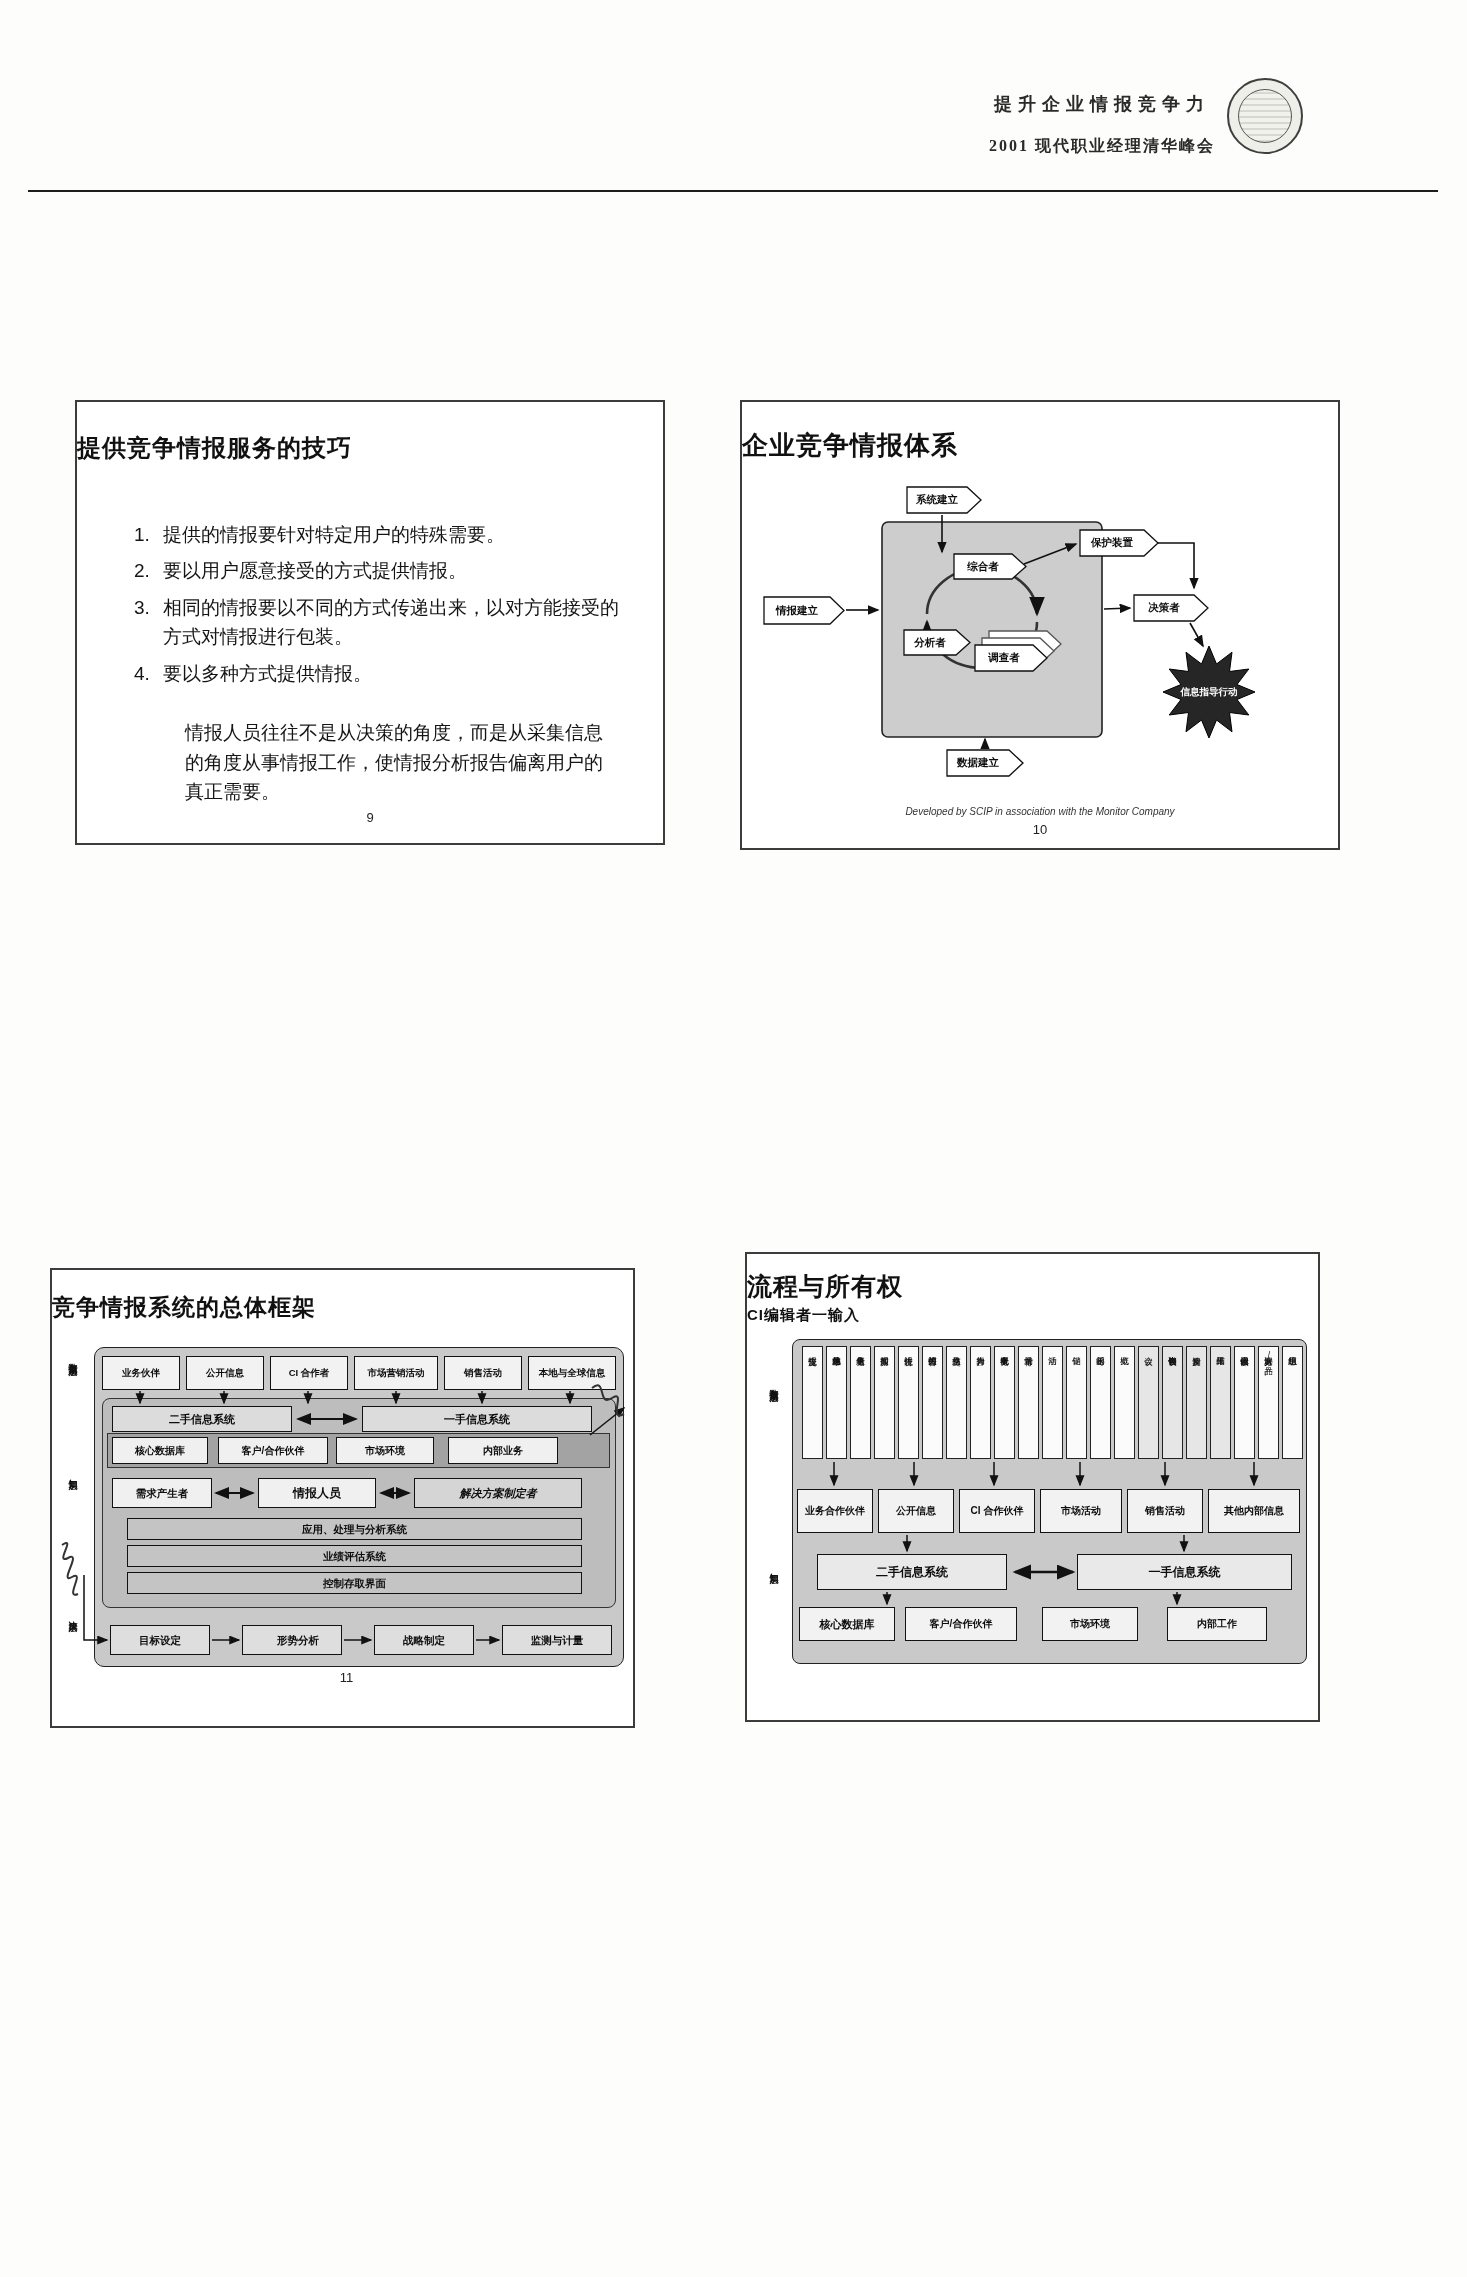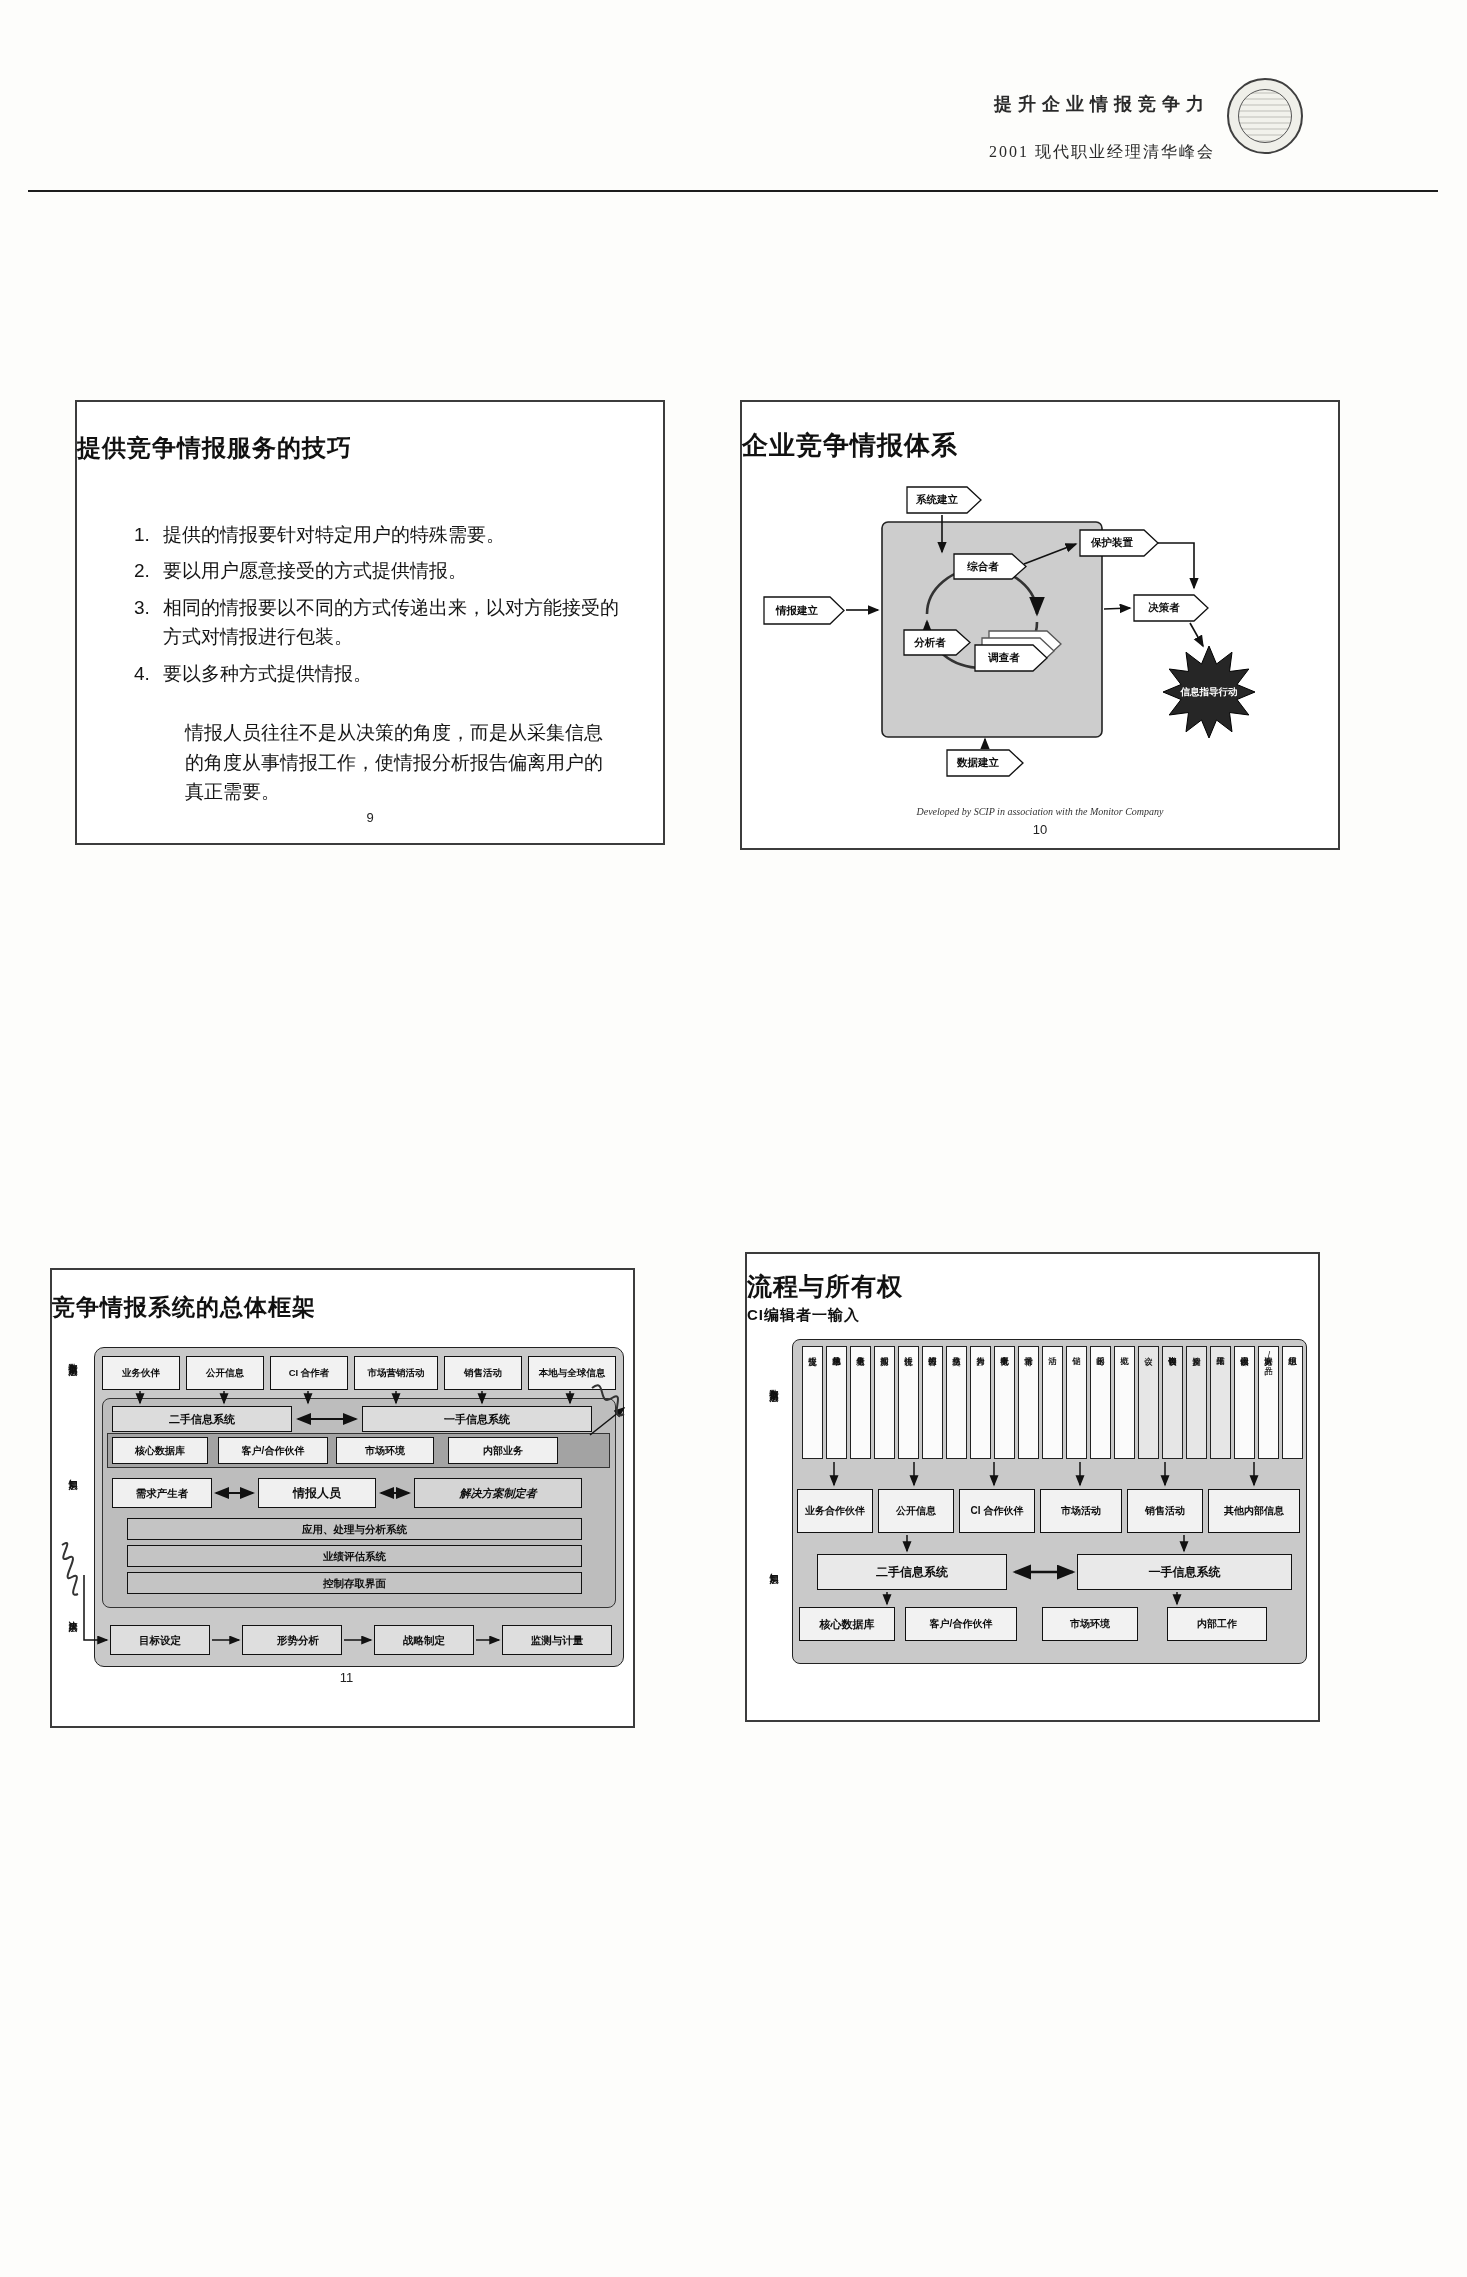--- a/index.html
+++ b/index.html
@@ -3,21 +3,21 @@
 <meta charset="utf-8">
 <style>
   * { margin:0; padding:0; box-sizing:border-box; }
   html,body { width:1467px; height:2277px; }
   body { background:#f4f4f1; font-family:"Liberation Sans", sans-serif; color:#1a1a1a; position:relative; }
   .page { position:absolute; inset:0; background:#fdfdfb; }
 
   
   .header-text { position:absolute; right:252px; top:92px; text-align:center; font-family:"Liberation Serif", serif; color:#2a2a2a; }
   .header-line1 { font-size:18px; letter-spacing:6px; font-weight:600; }
-  .header-line2 { font-size:16px; letter-spacing:2px; margin-top:26px; font-weight:400; }
+  .header-line2 { font-size:16px; letter-spacing:2px; margin-top:20px; font-weight:700; }
   .seal { position:absolute; left:1227px; top:78px; width:76px; height:76px; border-radius:50%; border:2.5px solid #3f3f3f; background:#efefe9; }
   .seal-inner { position:absolute; inset:9px; border-radius:50%; border:1.5px solid #555;
     background:repeating-linear-gradient(0deg,#d8d8d2 0 2px,#f2f2ec 2px 6px); }
   .rule { position:absolute; left:28px; top:190px; width:1410px; height:2px; background:#1d1d1d; }
 
   
   .card { position:absolute; background:#ffffff; border:2px solid #3c3c3c; }
   .slide-title { position:absolute; left:0; right:0; font-weight:bold; color:#111; letter-spacing:1px; }
   .pagenum { position:absolute; left:0; right:0; text-align:center; font-size:13px; color:#222; }
 
@@ -34,21 +34,21 @@
         font-size:10.5px; font-weight:600; z-index:4; color:#0d0d0d; }
   .vlabel { position:absolute; writing-mode:vertical-rl; text-orientation:upright; font-size:9px;
         letter-spacing:1px; color:#111; z-index:2; font-weight:600; }
   .bgshape { position:absolute; z-index:1; }
 
   
   .star-label { position:absolute; left:436px; top:269px; width:62px; height:42px; z-index:4;
         display:flex; align-items:center; justify-content:center; text-align:center;
         color:#fff; font-size:9.5px; font-weight:bold; line-height:1.25; }
   .credit { position:absolute; left:0; right:0; top:404px; text-align:center;
-        font-family:Liberation Serif, serif; font-style:italic; font-size:10px; color:#333; }
+        font-family:Liberation Sans, sans-serif; font-style:italic; font-size:10px; color:#333; }
 
   
   .vcol { position:absolute; top:92px; width:21px; height:113px; writing-mode:vertical-rl; text-orientation:upright;
         font-size:8.5px; line-height:19px; background:#fbfbfb; border:1px solid #222; padding-top:3px;
         z-index:2; color:#0d0d0d; text-align:left; }
 
   .footer-num { position:absolute; left:0; right:0; top:2196px; text-align:center;
         font-family:"Liberation Serif", serif; font-size:15px; color:#222; }
 </style>
 </head>

